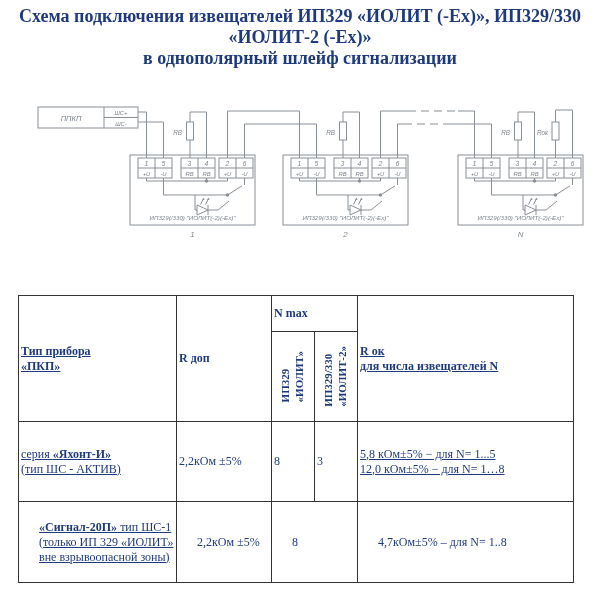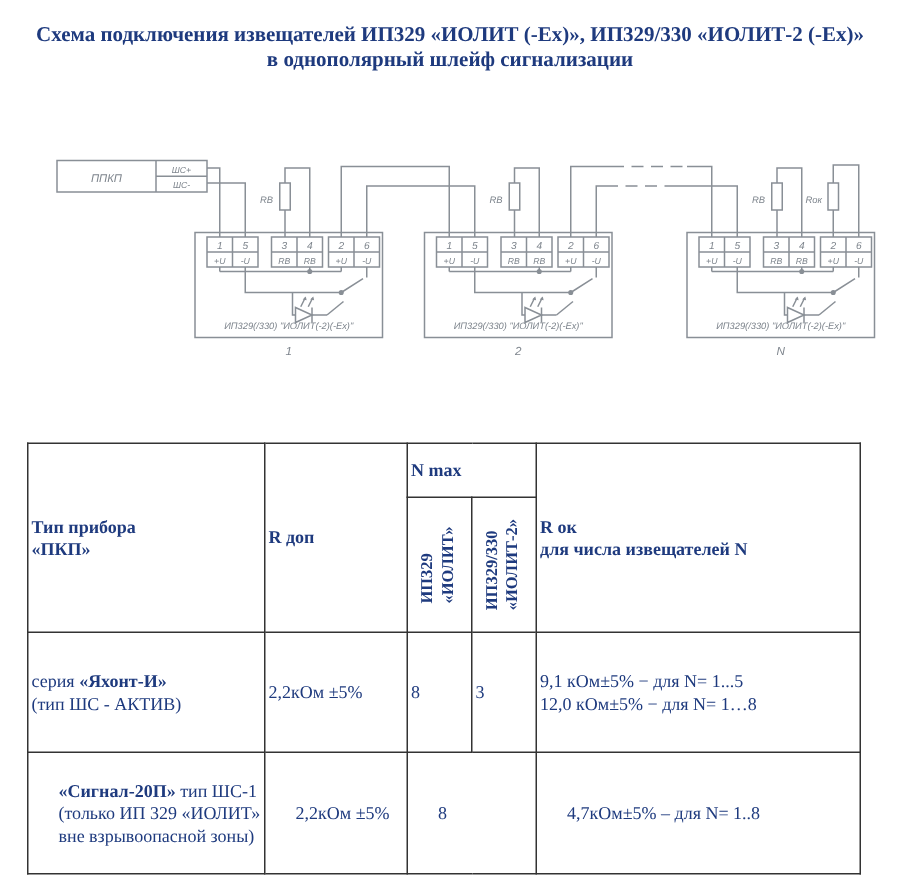--- a/index.html
+++ b/index.html
@@ -1,36 +1,36 @@
 <!DOCTYPE html>
 <html><head>
 <meta charset="utf-8">
 <style>
   html,body{margin:0;padding:0;background:#fff;}
   #page{position:relative;width:600px;height:594px;background:#fff;overflow:hidden;
         font-family:"Liberation Serif", serif;}
-  .title{position:absolute;left:0;top:16px;width:600px;text-align:center;
-         color:#1e3a7e;font-weight:bold;font-size:14px;line-height:1.18;}
+  .title{position:absolute;left:0;top:6px;width:600px;text-align:center;
+         color:#1e3a7e;font-weight:bold;font-size:18px;line-height:1.18;}
   .title .l2{display:block;text-align:center;}
   svg.diag{position:absolute;left:0;top:0;}
   table.spec{position:absolute;left:18px;top:295px;width:555px;
              border-collapse:collapse;table-layout:fixed;
              color:#1e3a7e;font-size:12px;}
   table.spec td{border:1px solid #333;text-align:left;vertical-align:middle;
                 padding:1px 2px;overflow:hidden;}
   table.spec{border:1.5px solid #333;}
   td.b{font-weight:bold;}
   tr.h1 td{height:33px;}
   tr.h2 td{height:87px;}
   tr.r1 td{height:77px;}
   tr.r2 td{height:78px;padding-left:20px;}
   .rot{writing-mode:vertical-rl;transform:rotate(180deg);margin:0 auto;
        font-weight:bold;font-size:11px;line-height:1.25;}
   .rot span{display:block;}
-  .ln{display:block;}
+  .ln{display:block;text-decoration:underline;}
 </style>
 </head>
 <body>
 
 <div id="page">
 
   <div class="title">
     <span class="l1">Схема подключения извещателей  ИП329 «ИОЛИТ (-Ex)», ИП329/330 «ИОЛИТ-2 (-Ex)»</span>
     <span class="l2">в однополярный шлейф сигнализации</span>
   </div>
@@ -209,21 +209,21 @@
     </tr>
     <tr class="r1">
       <td>
         <span class="ln"><span>серия </span><b>«Яхонт-И»</b></span>
         <span class="ln">(тип ШС - АКТИВ)</span>
       </td>
       <td>2,2кОм ±5%</td>
       <td>8</td>
       <td>3</td>
       <td>
-        <span class="ln">9,1 кОм±5%  −  для  N= 1...5</span>
+        <span class="ln">5,8 кОм±5%  −  для  N= 1...5</span>
         <span class="ln">12,0 кОм±5% −  для  N= 1…8</span>
       </td>
     </tr>
     <tr class="r2">
       <td>
         <span class="ln"><b>«Сигнал-20П»</b><span> тип ШС-1</span></span>
         <span class="ln">(только ИП 329 «ИОЛИТ»</span>
         <span class="ln">вне взрывоопасной зоны)</span>
       </td>
       <td>2,2кОм ±5%</td>

